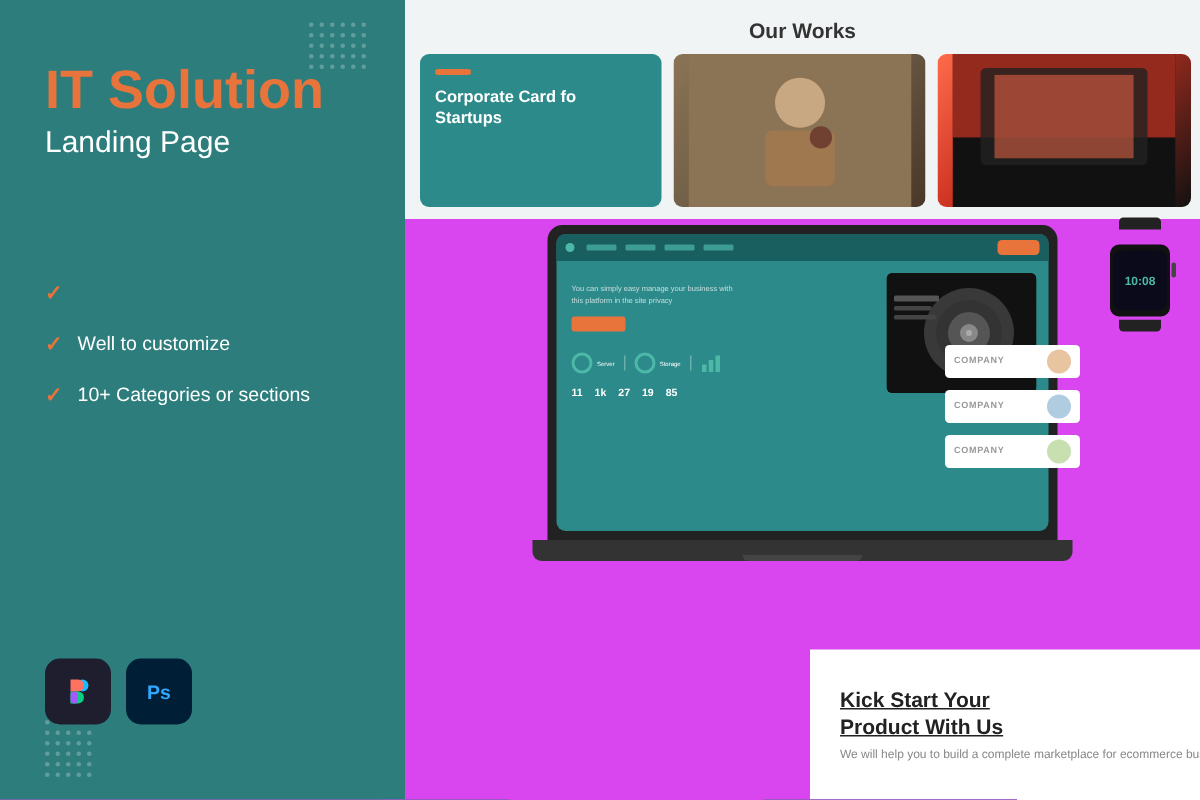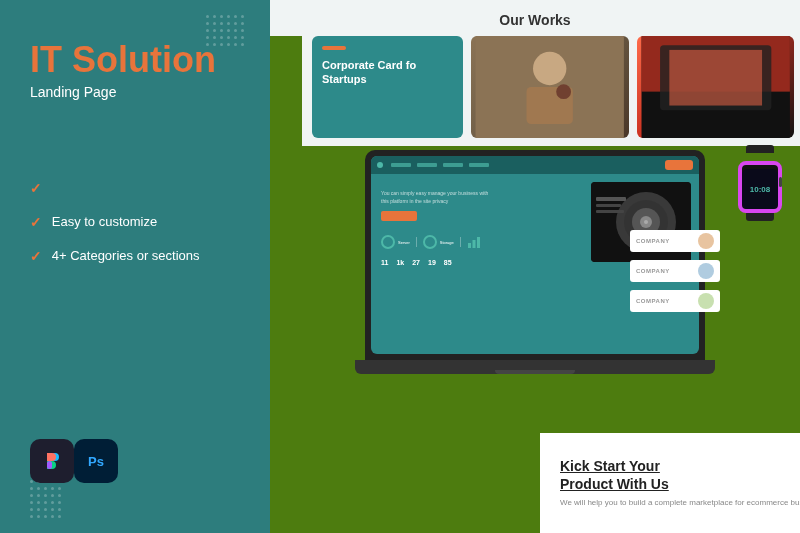--- a/index.html
+++ b/index.html
@@ -22,21 +22,21 @@
       padding: 40px 30px;
     }
 
     .title-it {
       font-size: 36px;
       font-weight: 800;
       color: #e8743b;
       line-height: 1.1;
     }
     .subtitle {
-      font-size: 14px;
+      font-size: 20px;
       color: #ffffff;
       margin-top: 4px;
       font-weight: 400;
     }
 
     .features {
       margin-top: 80px;
     }
     .feature-item {
       display: flex;
@@ -50,20 +50,21 @@
       margin-right: 10px;
       font-size: 14px;
       font-weight: bold;
     }
 
     .tools-row {
       position: absolute;
       bottom: 50px;
       left: 30px;
       display: flex;
+      gap: 10px;
       justify-content: space-between;
     }
     .tool-badge {
       width: 44px;
       height: 44px;
       border-radius: 10px;
       display: flex;
       align-items: center;
       justify-content: center;
       font-size: 18px;
@@ -80,21 +81,21 @@
       font-weight: 900;
     }
 
     
     .right-panel {
       position: absolute;
       left: 270px;
       top: 0;
       width: 530px;
       height: 533px;
-      background: #4d7c0f;
+      background: #d946ef;
       overflow: hidden;
     }
 
     
     .our-works-header {
       text-align: center;
       padding: 12px 0 8px 0;
       font-size: 14px;
       font-weight: 700;
       color: #333;
@@ -102,21 +103,20 @@
     }
 
     
     .work-cards {
       display: flex;
       gap: 0;
       height: 110px;
       background: #f0f4f4;
       padding: 0 6px 8px 10px;
       gap: 8px;
-      margin-left: 32px;
     }
     .work-card {
       flex: 1;
       border-radius: 6px;
       overflow: hidden;
       position: relative;
     }
     .work-card-teal {
       background: #2d8a8a;
       display: flex;
@@ -318,21 +318,21 @@
       width: 60px;
       height: 85px;
     }
     .watch-body {
       width: 44px;
       height: 52px;
       background: #111;
       border-radius: 8px;
       margin: 8px auto 0;
       position: relative;
-      border: 4px solid #d946ef;
+      border: 2px solid #d946ef;
     }
     .watch-screen {
       width: 36px;
       height: 40px;
       background: #0a0a1a;
       border-radius: 6px;
       margin: 4px auto;
       display: flex;
       align-items: center;
       justify-content: center;
@@ -479,25 +479,25 @@
     <div class="title-it">IT Solution</div>
     <div class="subtitle">Landing Page</div>
   </div>
 
   <div class="features">
     <div class="feature-item">
       <span class="check-icon">✓</span>
     </div>
     <div class="feature-item">
       <span class="check-icon">✓</span>
-      <span>Easy to customize</span>
+      <span>Well to customize</span>
     </div>
     <div class="feature-item">
       <span class="check-icon">✓</span>
-      <span>4+ Categories or sections</span>
+      <span>10+ Categories or sections</span>
     </div>
   </div>
 
   <div style="position:absolute; bottom:15px; left:30px;">
     <div class="dots" style="grid-template-columns: repeat(5,1fr);">
       <div class="dot"></div>
         <div class="dot"></div>
         <div class="dot"></div>
         <div class="dot"></div>
         <div class="dot"></div>

